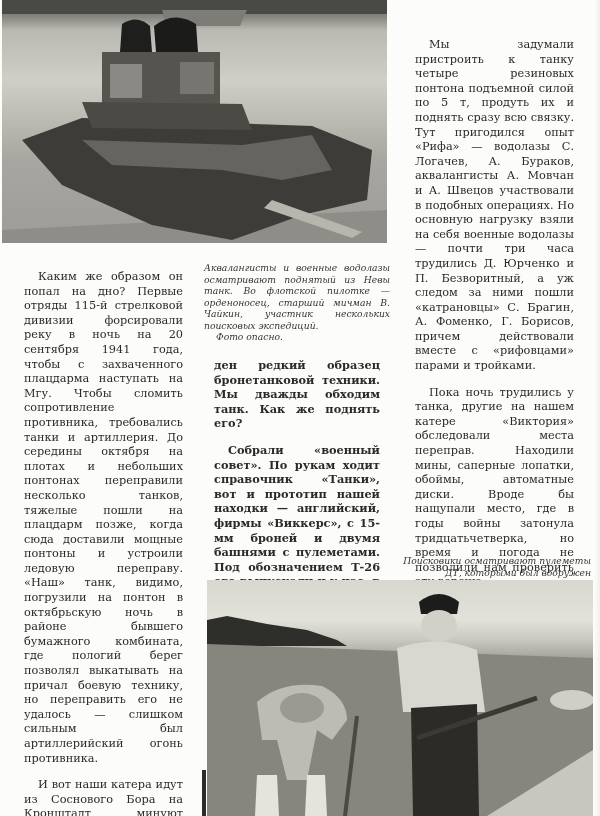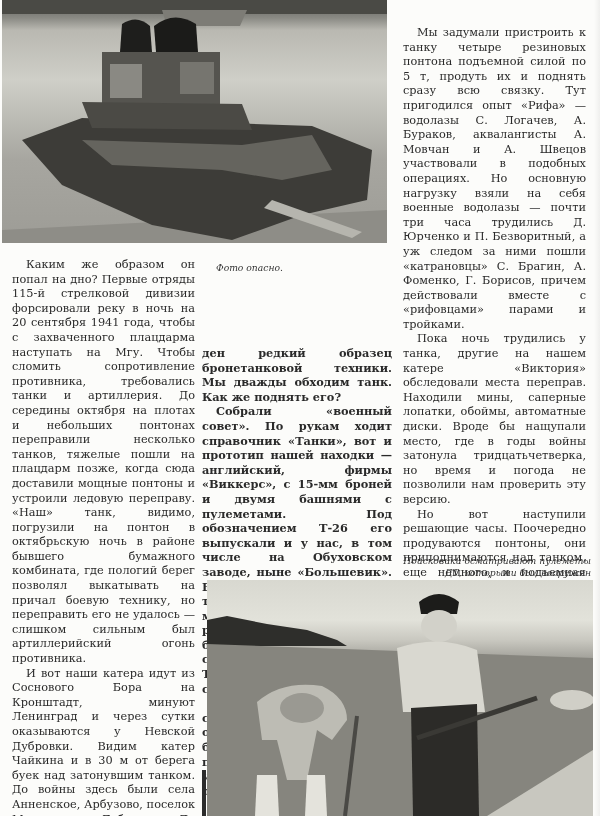--- a/index.html
+++ b/index.html
@@ -5,21 +5,21 @@
   html, body { margin: 0; padding: 0; }
   body {
     width: 600px; height: 816px; overflow: hidden;
     background: #fdfdfb;
     position: relative;
     font-family: "DejaVu Serif", "Liberation Serif", serif;
     color: #2a2a2a;
   }
   .page { position: absolute; inset: 0; background: #fcfcfa; }
   .col { position: absolute; font-size: 11.3px; line-height: 14.6px; text-align: justify; }
-  .col p { margin: 0; text-indent: 14px; }
+  .col p { margin: 12px; text-indent: 14px; }
   .col p.noindent { text-indent: 0; }
   .col-left { left: 12px; top: 258px; width: 183px; }
   .col-mid { left: 202px; top: 346px; width: 190px; font-weight: bold; }
   .col-right { left: 403px; top: 26px; width: 183px; }
   .caption {
     position: absolute; font-style: italic; font-size: 9.2px; line-height: 11.5px;
     text-align: justify; color: #333;
   }
   .caption-top { left: 204px; top: 262px; width: 186px; }
   .caption-top .credit { display: block; text-indent: 12px; }
@@ -60,20 +60,21 @@
       <rect x="108" y="64" width="32" height="34" fill="#8a8983"></rect>
       <rect x="178" y="62" width="34" height="32" fill="#76756f"></rect>
       <path d="M120 24 Q135 14 148 26 L150 52 L118 52 Z" fill="#1e1e1c"></path>
       <path d="M152 26 Q172 10 194 24 L196 52 L154 52 Z" fill="#1b1b19"></path>
       <path d="M80 102 L240 104 L250 130 L90 128 Z" fill="#4b4a45"></path>
       <path d="M270 200 L360 232 L350 238 L262 208 Z" fill="#b6b5ae"></path>
     </svg>
   </div>
 
   <div class="caption caption-top">
+    <span>Аквалангисты и военные водолазы осматривают поднятый из Невы танк. Во флотской пилотке — орденоносец, старший мичман В. Чайкин, участник нескольких поисковых экспедиций.</span>
     <span class="credit">Фото опасно.</span>
   </div>
 
   <div class="col col-left">
     <p>Каким же образом он попал на дно? Первые отряды 115-й стрелковой дивизии форсировали реку в ночь на 20 сентября 1941 года, чтобы с захваченного плацдарма наступать на Мгу. Чтобы сломить сопротивление противника, требовались танки и артиллерия. До середины октября на плотах и небольших понтонах переправили несколько танков, тяжелые пошли на плацдарм позже, когда сюда доставили мощные понтоны и устроили ледовую переправу. «Наш» танк, видимо, погрузили на понтон в октябрьскую ночь в районе бывшего бумажного комбината, где пологий берег позволял выкатывать на причал боевую технику, но переправить его не удалось — слишком сильным был артиллерийский огонь противника.</p>
     <p>И вот наши катера идут из Соснового Бора на Кронштадт, минуют Ленинград и через сутки оказываются у Невской Дубровки. Видим катер Чайкина и в 30 м от берега буек над затонувшим танком. До войны здесь были села Анненское, Арбузово, поселок Московская Дубровка. До войны...</p>
 
   </div>
 
   <div class="col col-mid">

